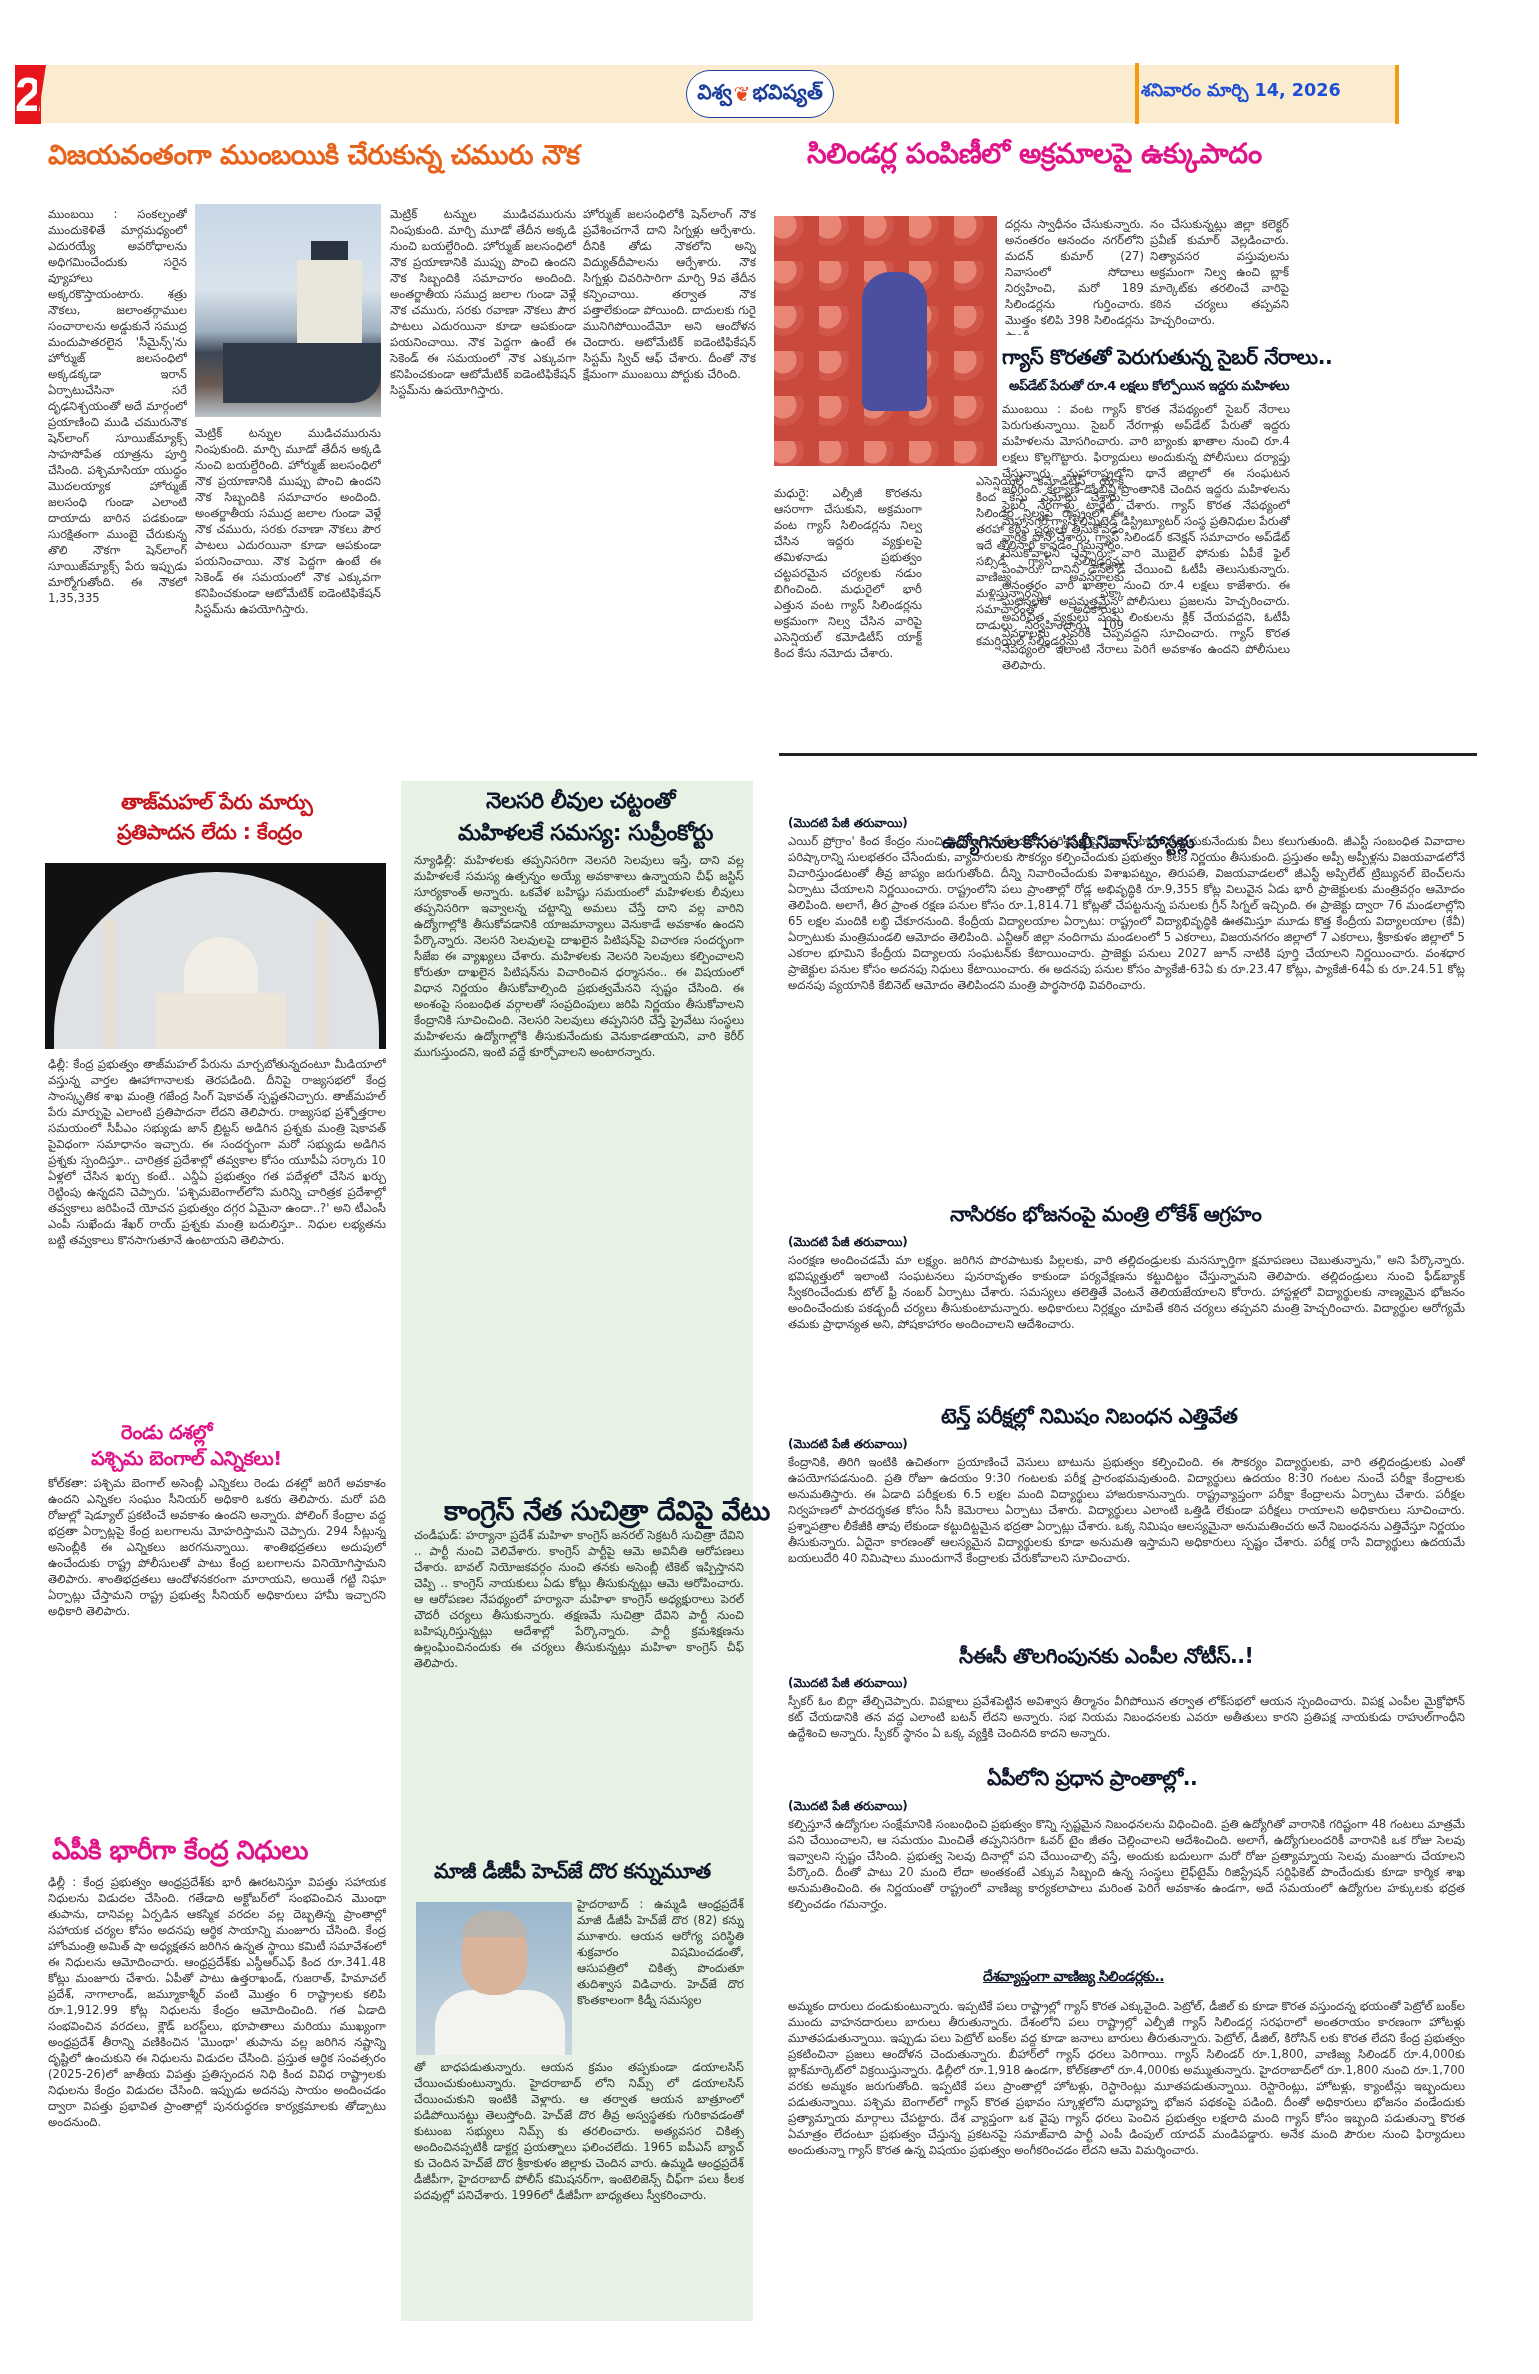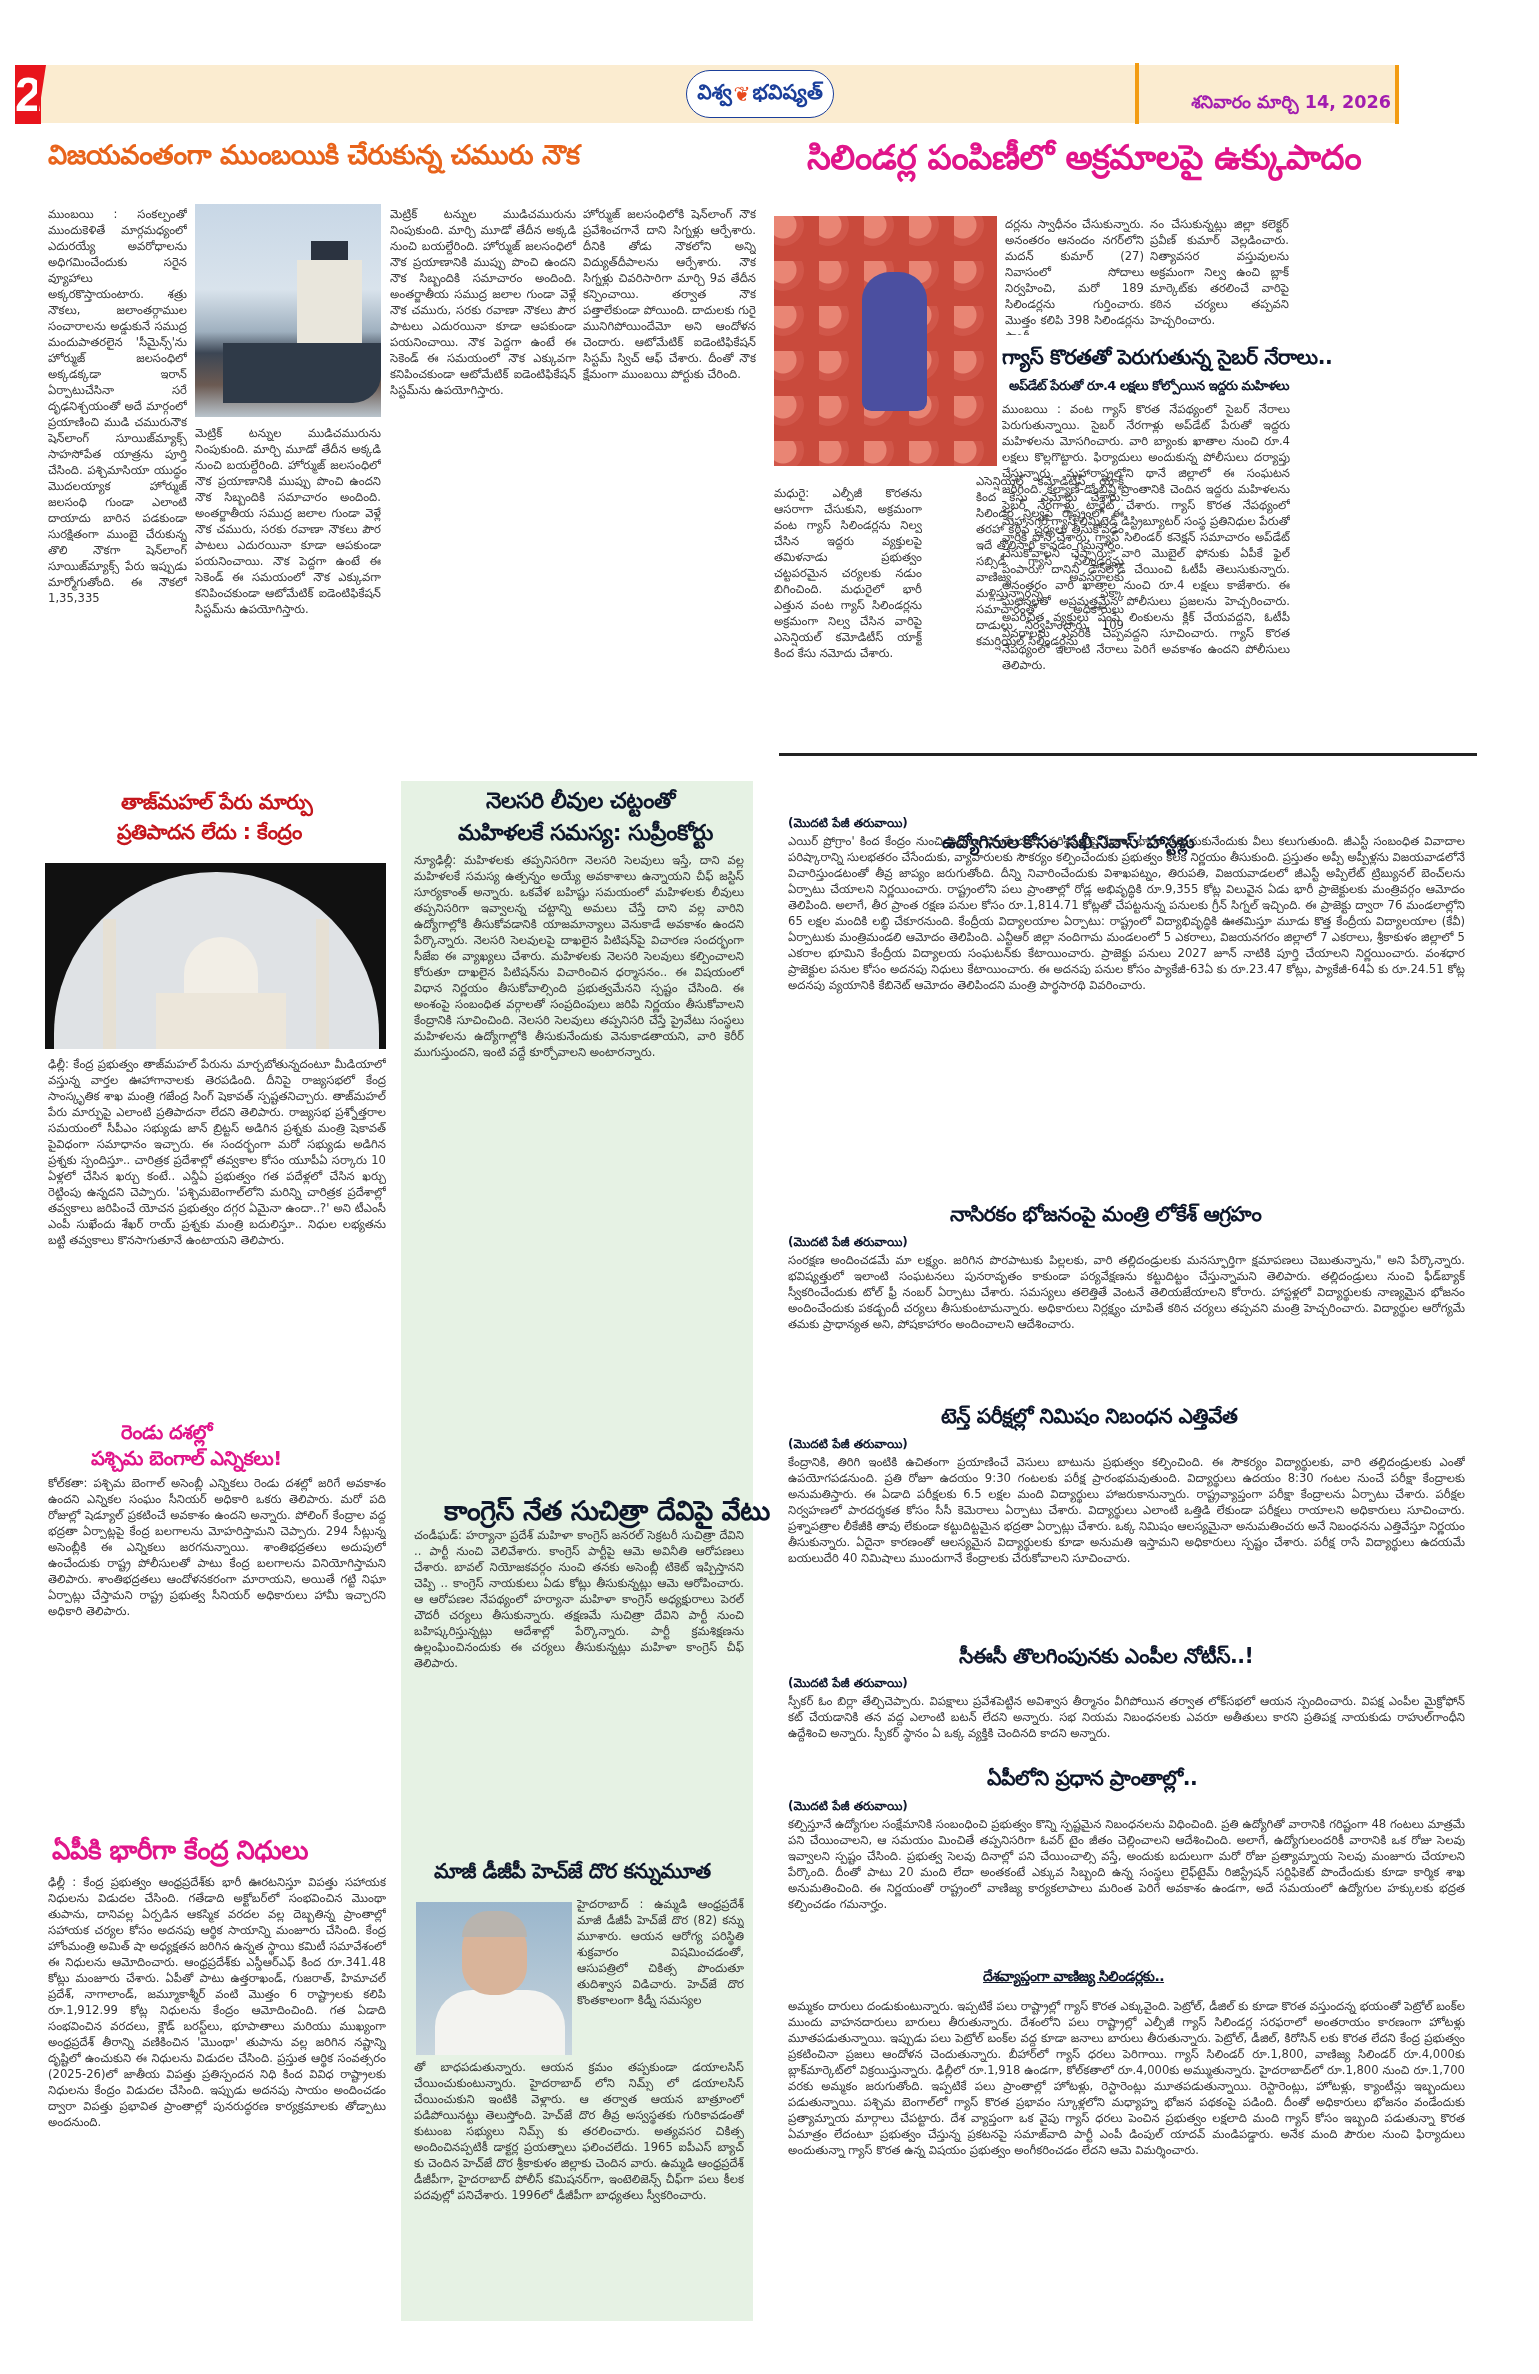--- a/index.html
+++ b/index.html
@@ -7,21 +7,21 @@
   body { font-family: "DejaVu Sans", sans-serif; color: #222; position: relative; }
 
   
   .masthead { position: absolute; left: 15px; top: 65px; width: 1384px; height: 58px; background: #fbecd0; }
   .page-num { position: absolute; left: 15px; top: 65px; width: 26px; height: 59px; background: #e8141c; color: #fff; font: bold 48px "Liberation Sans", sans-serif; line-height: 59px; text-align: center; }
   .page-num-slant { position: absolute; left: 37px; top: 65px; width: 0; height: 0; border-top: 59px solid #e8141c; border-right: 9.3px solid transparent; }
   .logo { position: absolute; left: 686px; top: 70px; width: 148px; height: 48px; border: 1.9px solid #1b3f9a; border-radius: 24px; background: #fff; color: #1b3f9a; font: bold 20.4px "DejaVu Sans", sans-serif; display: flex; align-items: center; justify-content: center; }
   .logo .flame { color: #e8491c; margin: 0 1.9px; }
   .date-sep { position: absolute; left: 1135px; top: 63px; width: 3.7px; height: 61px; background: #f39c12; }
   .date-end { position: absolute; left: 1395px; top: 65px; width: 3.7px; height: 59px; background: #f39c12; }
-  .date { position: absolute; left: 1141px; top: 80px; width: 250px; text-align: right; font: bold 17.6px "DejaVu Sans", sans-serif; color: #a21caf; margin-top: 12px; }
+  .date { position: absolute; left: 1141px; top: 80px; width: 250px; font: bold 17.6px "DejaVu Sans", sans-serif; color: #1d4ed8; }
 
   
   .hl { position: absolute; font-weight: bold; letter-spacing: -0.5px; white-space: nowrap; }
   .hl-orange { color: #e8641c; }
   .hl-magenta { color: #e0158a; }
   .hl-red { color: #c4161c; }
   .hl-black { color: #0f172a; }
 
   .txt { position: absolute; font-family: "DejaVu Sans", sans-serif; font-size: 11.6px; line-height: 16px; color: #333; text-align: justify; overflow: hidden; }
   .cont { color: #0f172a; font-weight: bold; font-size: 12px; display: block; margin: 1.9px 0 1.9px; }
@@ -69,21 +69,21 @@
 <div class="txt" style="left:48px;top:206px;width:139px;height:536px;">ముంబయి : సంకల్పంతో ముందుకెళితే మార్గమధ్యంలో ఎదురయ్యే అవరోధాలను అధిగమించేందుకు సరైన వ్యూహాలు అక్కరకొస్తాయంటారు. శత్రు నౌకలు, జలాంతర్గాముల సంచారాలను అడ్డుకునే సముద్ర మందుపాతరలైన 'సీమైన్స్'ను హోర్ముజ్ జలసంధిలో అక్కడక్కడా ఇరాన్ ఏర్పాటుచేసినా సరే దృఢనిశ్చయంతో అదే మార్గంలో ప్రయాణించి ముడి చమురునౌక షెన్‌లాంగ్ సూయిజ్‌మ్యాక్స్ సాహసోపేత యాత్రను పూర్తి చేసింది. పశ్చిమాసియా యుద్ధం మొదలయ్యాక హోర్ముజ్ జలసంధి గుండా ఎలాంటి దాయాదు బారిన పడకుండా సురక్షితంగా ముంబై చేరుకున్న తొలి నౌకగా షెన్‌లాంగ్ సూయిజ్‌మ్యాక్స్ పేరు ఇప్పుడు మార్మోగుతోంది. ఈ నౌకలో 1,35,335</div>
 <div class="photo ship">
   <div class="funnel"></div>
   <div class="tower"></div>
   <div class="hull"></div>
 </div>
 <div class="txt" style="left:195px;top:425px;width:186px;height:317px;">మెట్రిక్ టన్నుల ముడిచమురును నింపుకుంది. మార్చి మూడో తేదీన అక్కడి నుంచి బయల్దేరింది. హోర్ముజ్ జలసంధిలో నౌక ప్రయాణానికి ముప్పు పొంచి ఉందని నౌక సిబ్బందికి సమాచారం అందింది. అంతర్జాతీయ సముద్ర జలాల గుండా వెళ్లే నౌక చమురు, సరకు రవాణా నౌకలు పౌర పాటలు ఎదురయినా కూడా ఆపకుండా పయనించాయి. నౌక పెద్దగా ఉంటే ఈ సెకెండ్ ఈ సమయంలో నౌక ఎక్కువగా కనిపించకుండా ఆటోమేటిక్ ఐడెంటిఫికేషన్ సిస్టమ్‌ను ఉపయోగిస్తారు.</div>
 <div class="txt" style="left:390px;top:206px;width:186px;height:536px;">మెట్రిక్ టన్నుల ముడిచమురును నింపుకుంది. మార్చి మూడో తేదీన అక్కడి నుంచి బయల్దేరింది. హోర్ముజ్ జలసంధిలో నౌక ప్రయాణానికి ముప్పు పొంచి ఉందని నౌక సిబ్బందికి సమాచారం అందింది. అంతర్జాతీయ సముద్ర జలాల గుండా వెళ్లే నౌక చమురు, సరకు రవాణా నౌకలు పౌర పాటలు ఎదురయినా కూడా ఆపకుండా పయనించాయి. నౌక పెద్దగా ఉంటే ఈ సెకెండ్ ఈ సమయంలో నౌక ఎక్కువగా కనిపించకుండా ఆటోమేటిక్ ఐడెంటిఫికేషన్ సిస్టమ్‌ను ఉపయోగిస్తారు.</div>
 <div class="txt" style="left:583px;top:206px;width:173px;height:536px;">హోర్ముజ్ జలసంధిలోకి షెన్‌లాంగ్ నౌక ప్రవేశించగానే దాని సిగ్నళ్లు ఆర్పేశారు. దీనికి తోడు నౌకలోని అన్ని విద్యుత్‌దీపాలను ఆర్పేశారు. నౌక సిగ్నళ్లు చివరిసారిగా మార్చి 9వ తేదీన కన్పించాయి. తర్వాత నౌక పత్తాలేకుండా పోయింది. దాదులకు గురై మునిగిపోయిందేమో అని ఆందోళన చెందారు. ఆటోమేటిక్ ఐడెంటిఫికేషన్ సిస్టమ్ స్విచ్ ఆఫ్ చేశారు. దీంతో నౌక క్షేమంగా ముంబయి పోర్టుకు చేరింది.</div>
 
-<div class="hl hl-magenta" style="left:807px;top:137px;font-size:34px;">సిలిండర్ల పంపిణీలో అక్రమాలపై ఉక్కుపాదం</div>
+<div class="hl hl-magenta" style="left:807px;top:137px;font-size:28px;">సిలిండర్ల పంపిణీలో అక్రమాలపై ఉక్కుపాదం</div>
 <div class="photo cyl">
   <div class="man"></div>
 </div>
 <div class="txt" style="left:774px;top:473px;width:148px;height:271px;margin-top:12px;">మధురై: ఎల్పీజీ కొరతను ఆసరాగా చేసుకుని, అక్రమంగా వంట గ్యాస్ సిలిండర్లను నిల్వ చేసిన ఇద్దరు వ్యక్తులపై తమిళనాడు ప్రభుత్వం చట్టపరమైన చర్యలకు నడుం బిగించింది. మధురైలో భారీ ఎత్తున వంట గ్యాస్ సిలిండర్లను అక్రమంగా నిల్వ చేసిన వారిపై ఎసెన్షియల్ కమోడిటీస్ యాక్ట్ కింద కేసు నమోదు చేశారు.</div>
 <div class="txt" style="left:976px;top:473px;width:148px;height:271px;">ఎసెన్షియల్ కమోడిటీస్ యాక్ట్ కింద కేసు నమోదు చేశారు. సిలిండర్ల నిల్వపై రాష్ట్రంలో ఈ తరహా కఠిన చర్యలు తీసుకోవడం ఇదే తొలిసారి కావడం గమనార్హం. సబ్సిడీ గ్యాస్ సిలిండర్లను వాణిజ్య అవసరాలకు మళ్లిస్తున్నారన్న పక్కా సమాచారంతో అధికారులు దాడులు నిర్వహించారు. 109 కమర్షియల్ సిలిండర్లను</div>
 <div class="txt" style="left:1005px;top:216px;width:139px;height:119px;">దర్లను స్వాధీనం చేసుకున్నారు. అనంతరం ఆనందం నగర్‌లోని మదన్ కుమార్ (27) నివాసంలో సోదాలు నిర్వహించి, మరో 189 సిలిండర్లను గుర్తించారు. మొత్తం కలిపి 398 సిలిండర్లను స్వాధీ</div>
 <div class="txt" style="left:1150px;top:216px;width:139px;height:119px;">నం చేసుకున్నట్లు జిల్లా కలెక్టర్ ప్రవీణ్ కుమార్ వెల్లడించారు. నిత్యావసర వస్తువులను అక్రమంగా నిల్వ ఉంచి బ్లాక్ మార్కెట్‌కు తరలించే వారిపై కఠిన చర్యలు తప్పవని హెచ్చరించారు.</div>
 
 <div class="hl hl-black" style="left:1002px;top:345px;font-size:20.4px;">గ్యాస్ కొరతతో పెరుగుతున్న సైబర్ నేరాలు..</div>
 <div class="hl hl-black" style="left:1009px;top:378px;font-size:13px;">అప్‌డేట్ పేరుతో రూ.4 లక్షలు కోల్పోయిన ఇద్దరు మహిళలు</div>

